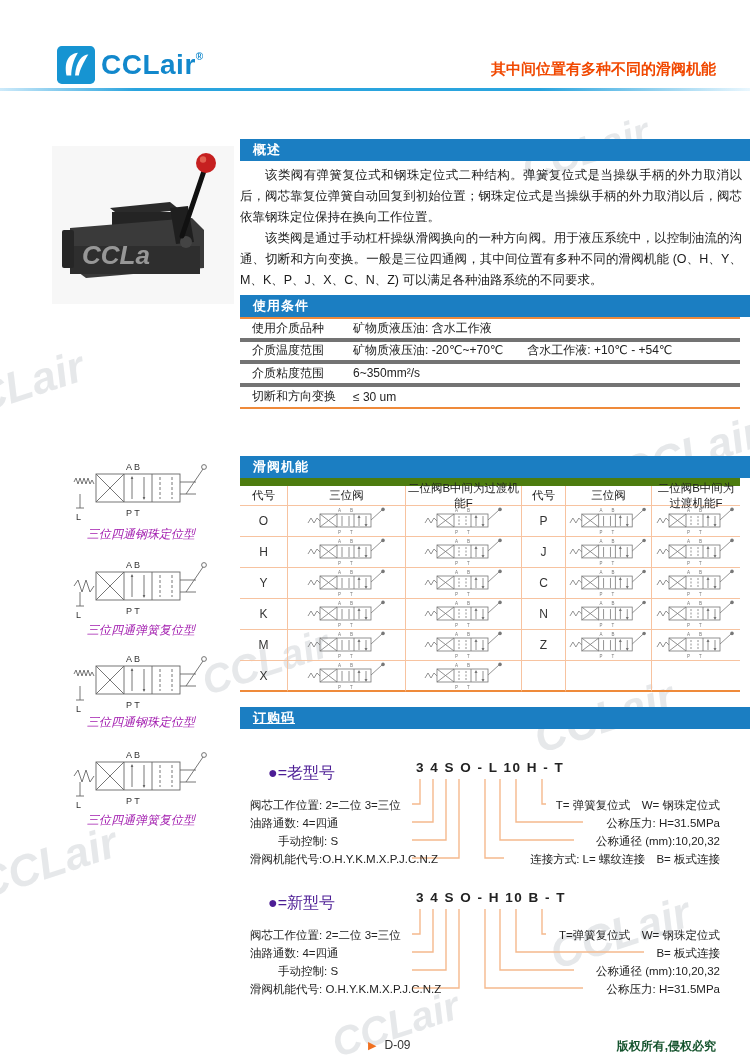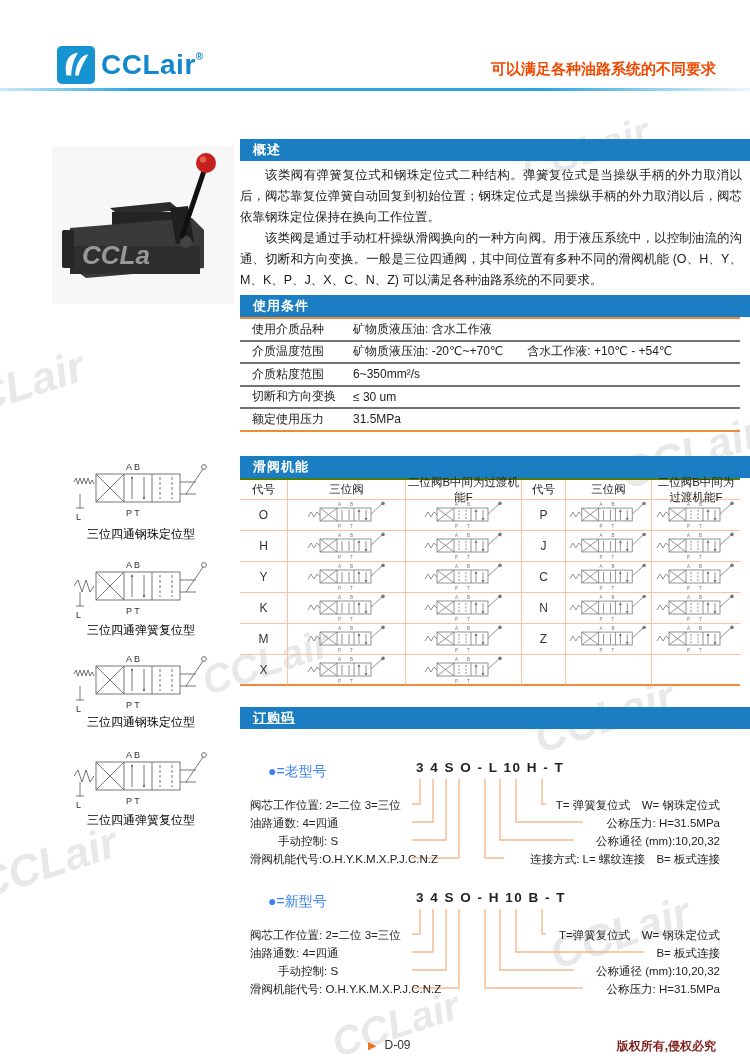--- a/index.html
+++ b/index.html
@@ -31,54 +31,54 @@
   
   .ov-text { position:absolute; left:240px; top:165px; width:502px; font-size:12.5px;
        line-height:21px; text-align:justify; color:#1a1a1a; }
   .ov-text p { text-indent:2em; }
 
   
   .photo { position:absolute; left:52px; top:146px; }
 
   
   .cond { position:absolute; left:240px; top:317px; width:500px; border-top:2px solid #ef8a3a; font-size:12px; }
-  .c-row { display:flex; height:22.5px; align-items:center; border-bottom:2px solid #737373; }
+  .c-row { display:flex; height:22.5px; align-items:center; border-bottom:4px solid #737373; }
   .c-row:last-child { border-bottom:2px solid #ef8a3a; }
   .c-label { width:113px; padding-left:12px; color:#222; }
   .c-value { flex:1; }
 
   
-  .spool { position:absolute; left:240px; top:478px; width:500px; border-top:2px solid #4d7c0f; font-size:12px; }
+  .spool { position:absolute; left:240px; top:478px; width:500px; border-top:8px solid #4d7c0f; font-size:12px; }
   .sp-grid { display:grid; grid-template-columns:48px 118px 116px 44px 86px 88px; }
   .sp-cell { border-right:1px solid #f7c3a0; border-bottom:1px solid #f7c3a0;
        display:flex; align-items:center; justify-content:center; text-align:center; }
   .sp-cell.last { border-right:none; }
   .sp-head { height:20px; font-size:11.5px; color:#222; }
   .sp-body { height:31px; }
   .sp-bottom { border-bottom:2px solid #ef8a3a; }
   .sp-code { font-size:12px; color:#333; }
 
   
   .diag { position:absolute; left:66px; }
-  .diag-cap { position:absolute; left:36px; width:210px; text-align:center; font-size:12px; color:#000000; }
+  .diag-cap { position:absolute; left:36px; width:210px; text-align:center; font-size:12px; color:#a21caf;font-style:italic; }
 
   
   .ord { position:absolute; left:240px; width:500px; height:118px; font-size:11.5px; }
-  .ord-model { position:absolute; left:28px; top:6px; font-size:14px; color:#3b82f6; }
+  .ord-model { position:absolute; left:28px; top:6px; font-size:16px; color:#4c1d95; }
   .ord-code { position:absolute; left:176px; top:3px; font-size:13.5px; font-weight:bold;
        letter-spacing:1.5px; color:#222; }
   .ord svg.conn { position:absolute; left:0; top:0; }
   .ol { position:absolute; left:10px; white-space:nowrap; }
   .or { position:absolute; right:20px; white-space:nowrap; text-align:right; }
   .r1 { top:41px; } .r2 { top:59px; } .r3 { top:77px;margin-left:28px; } .r4 { top:95px; }
 
   
   .footer-page { position:absolute; left:368px; top:1038px; font-size:12px; color:#333; }
   .tri { color:#f07020; font-size:11px; margin-right:8px; }
-  .footer-copy { position:absolute; right:34px; top:1038px; font-size:12px; font-weight:bold; color:#7f1d1d; }
+  .footer-copy { position:absolute; right:34px; top:1038px; font-size:12px; font-weight:bold; color:#14532d; }
 </style>
 </head>
 <body>
 
 <div class="page">
 
   <div class="wm" style="left:520px;top:128px;font-size:40px">CCLair</div>
   <div class="wm" style="left:48px;top:228px">CCLair</div>
   <div class="wm" style="left:-58px;top:362px">CCLair</div>
   <div class="wm" style="left:618px;top:428px">CCLair</div>
@@ -91,21 +91,21 @@
   <div class="logo-box">
     <span class="logo-icon">
       <svg width="38" height="38" viewBox="0 0 40 40">
         <rect width="40" height="40" rx="5" fill="#1694d2"></rect>
         <path d="M10 31 C7 14 14 8 22 7 C17 15 15 24 15 31 Z" fill="#fff"></path>
         <path d="M19 31 C20 16 27 9 33 9 C28 17 24 25 23 31 Z" fill="#fff"></path>
       </svg>
     </span>
     <span class="logo-text"><span>CCLair</span><span class="logo-reg">®</span></span>
   </div>
-  <div class="slogan">可以满足各种油路系统的不同要求</div>
+  <div class="slogan">其中间位置有多种不同的滑阀机能</div>
   <div class="header-line"></div>
 
 
   <div class="photo">
     <svg width="182" height="158" viewBox="0 0 182 158">
       <rect width="182" height="158" fill="#f7f7f7"></rect>
       <polygon points="58,62 118,56 128,64 68,70" fill="#2b2b2b"></polygon>
       <rect x="60" y="66" width="62" height="16" fill="#242424"></rect>
       <polygon points="18,82 140,72 152,84 152,122 34,132 18,120" fill="#3a3a3a"></polygon>
       <rect x="18" y="100" width="130" height="28" fill="#2e2e2e"></rect>
@@ -135,24 +135,20 @@
         <span class="c-label">介质温度范围</span>
         <span class="c-value">矿物质液压油: -20℃~+70℃　　含水工作液: +10℃ - +54℃</span>
       </div>
       <div class="c-row">
         <span class="c-label">介质粘度范围</span>
         <span class="c-value">6~350mm²/s</span>
       </div>
       <div class="c-row">
         <span class="c-label">切断和方向变换</span>
         <span class="c-value">≤ 30 um</span>
-      </div>
-      <div class="c-row">
-        <span class="c-label">额定使用压力</span>
-        <span class="c-value">31.5MPa</span>
       </div>
     </div>
 
   <div class="sec sec-spool">滑阀机能</div>
   <div class="spool">
     <div class="sp-grid">
         <div class="sp-cell sp-head">代号</div>
         <div class="sp-cell sp-head">三位阀</div>
         <div class="sp-cell sp-head">二位阀B中间为过渡机能F</div>
         <div class="sp-cell sp-head">代号</div>

